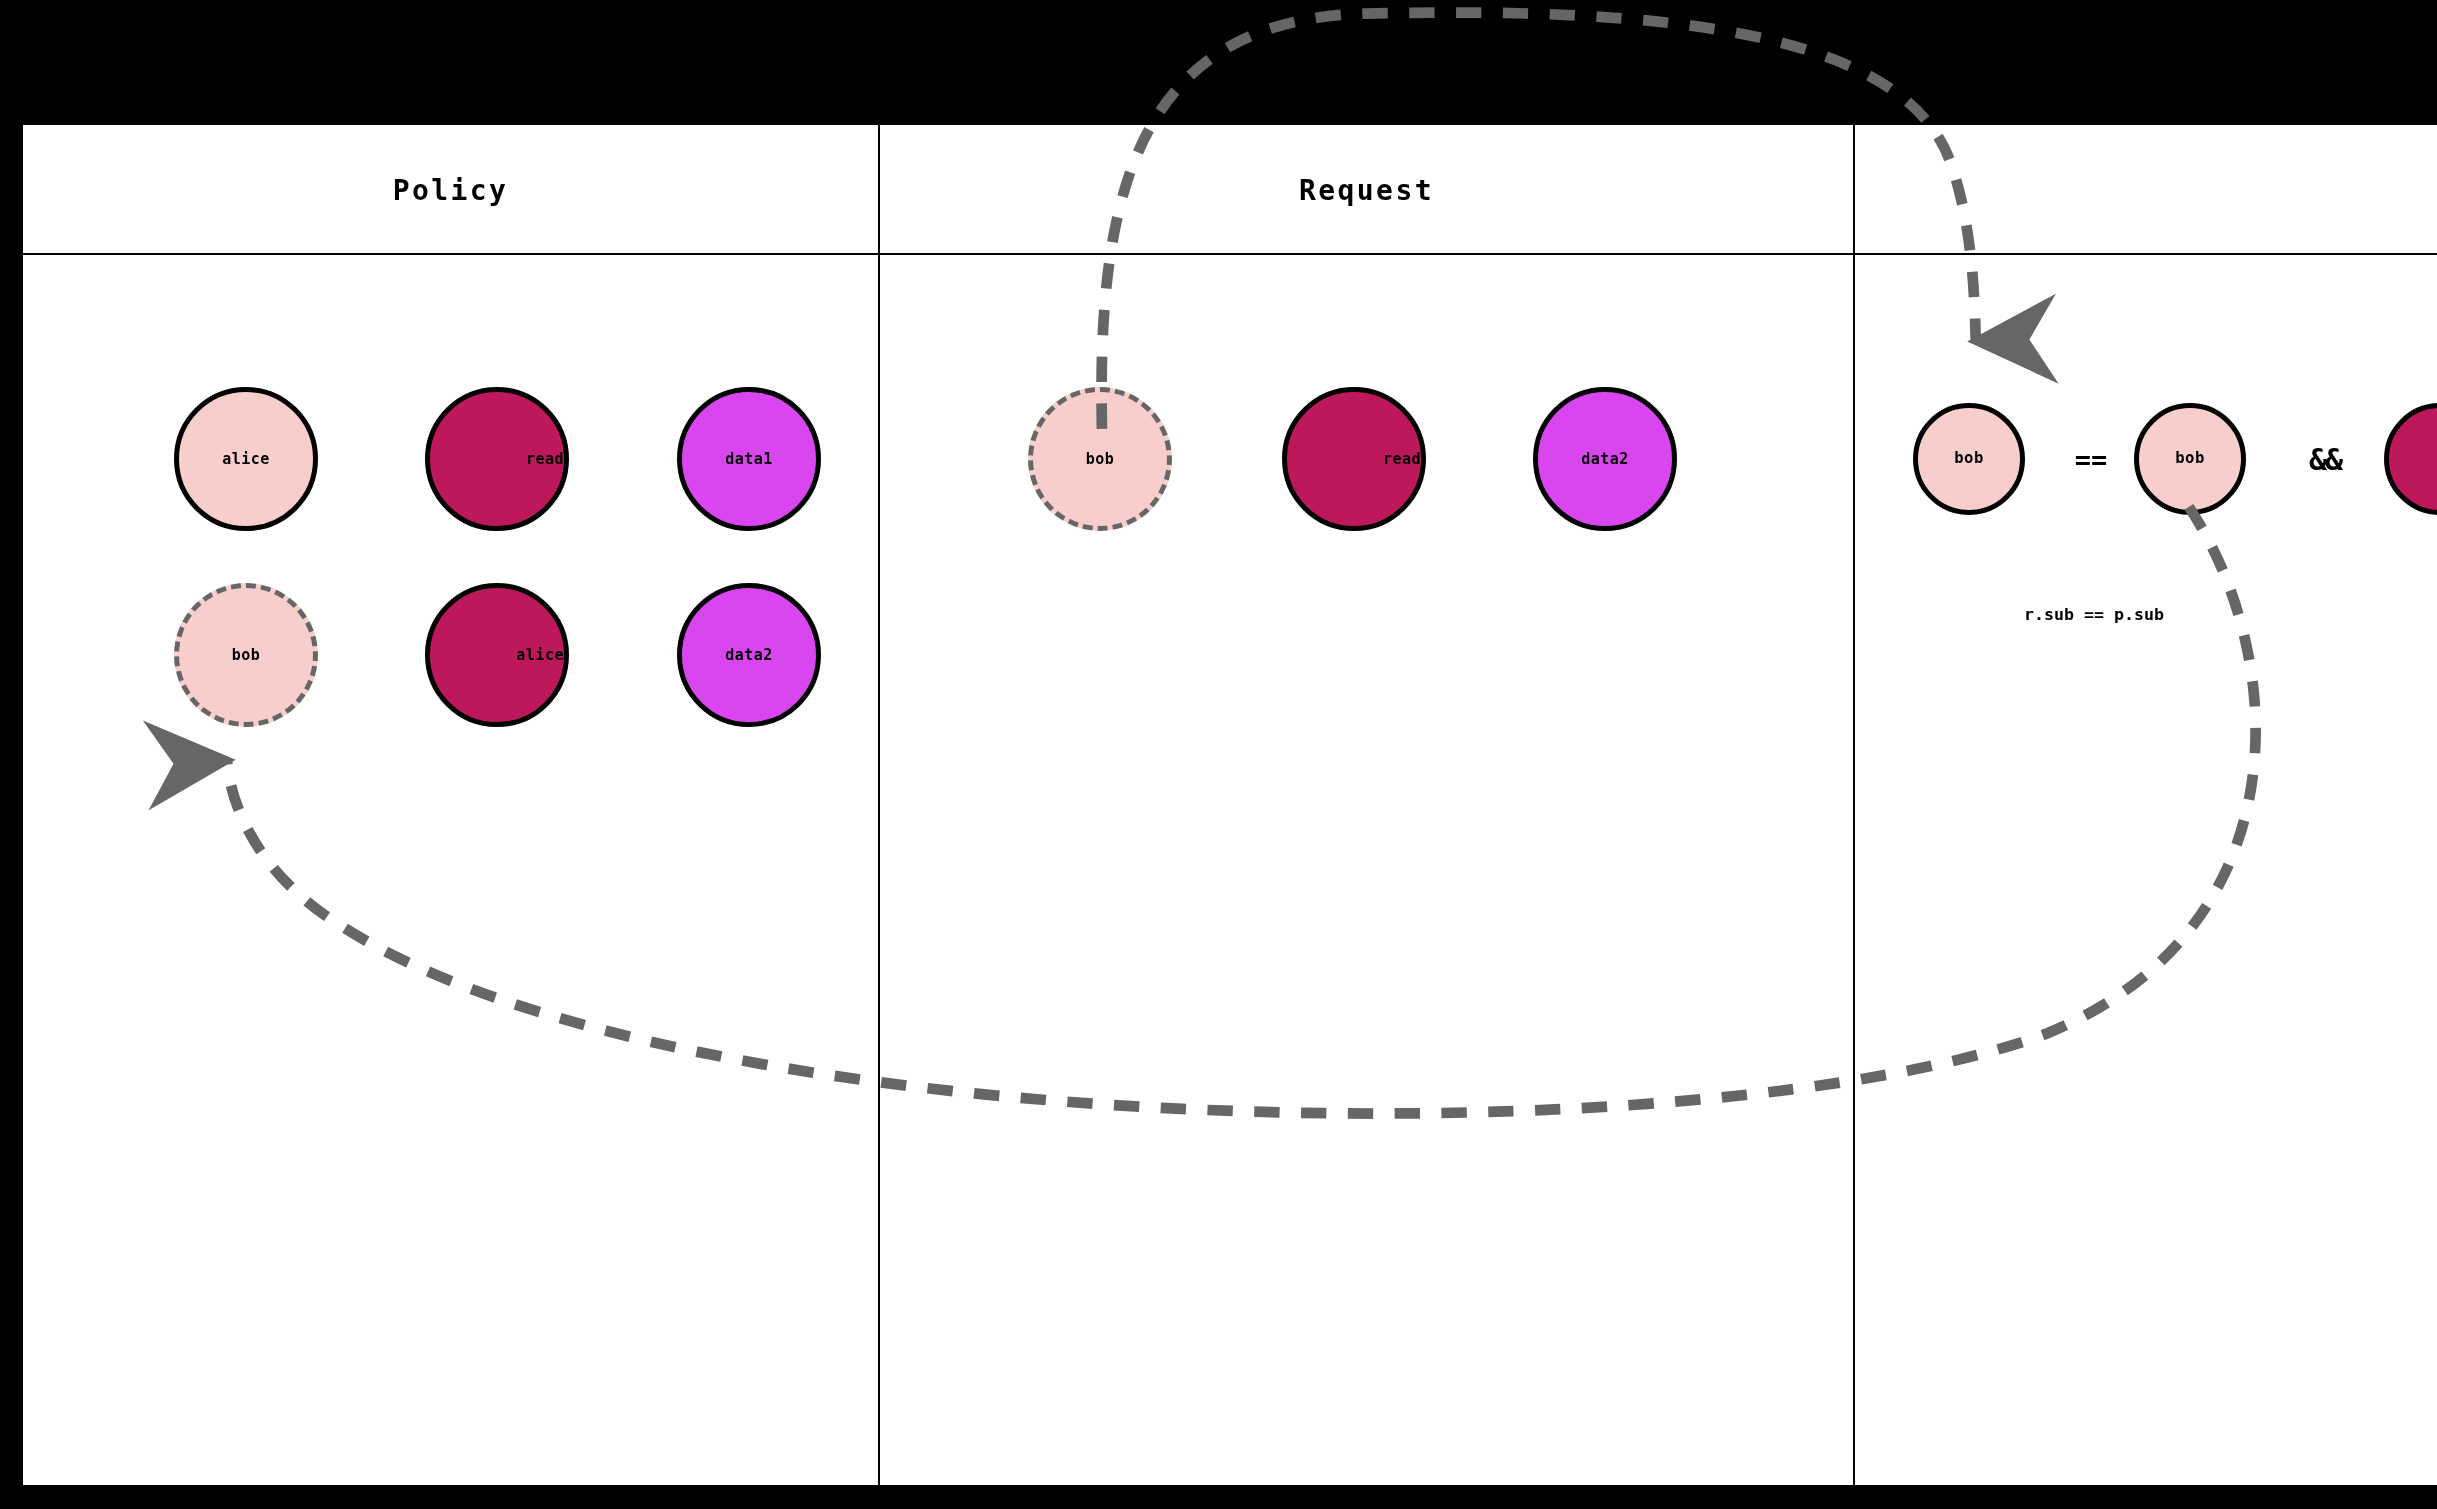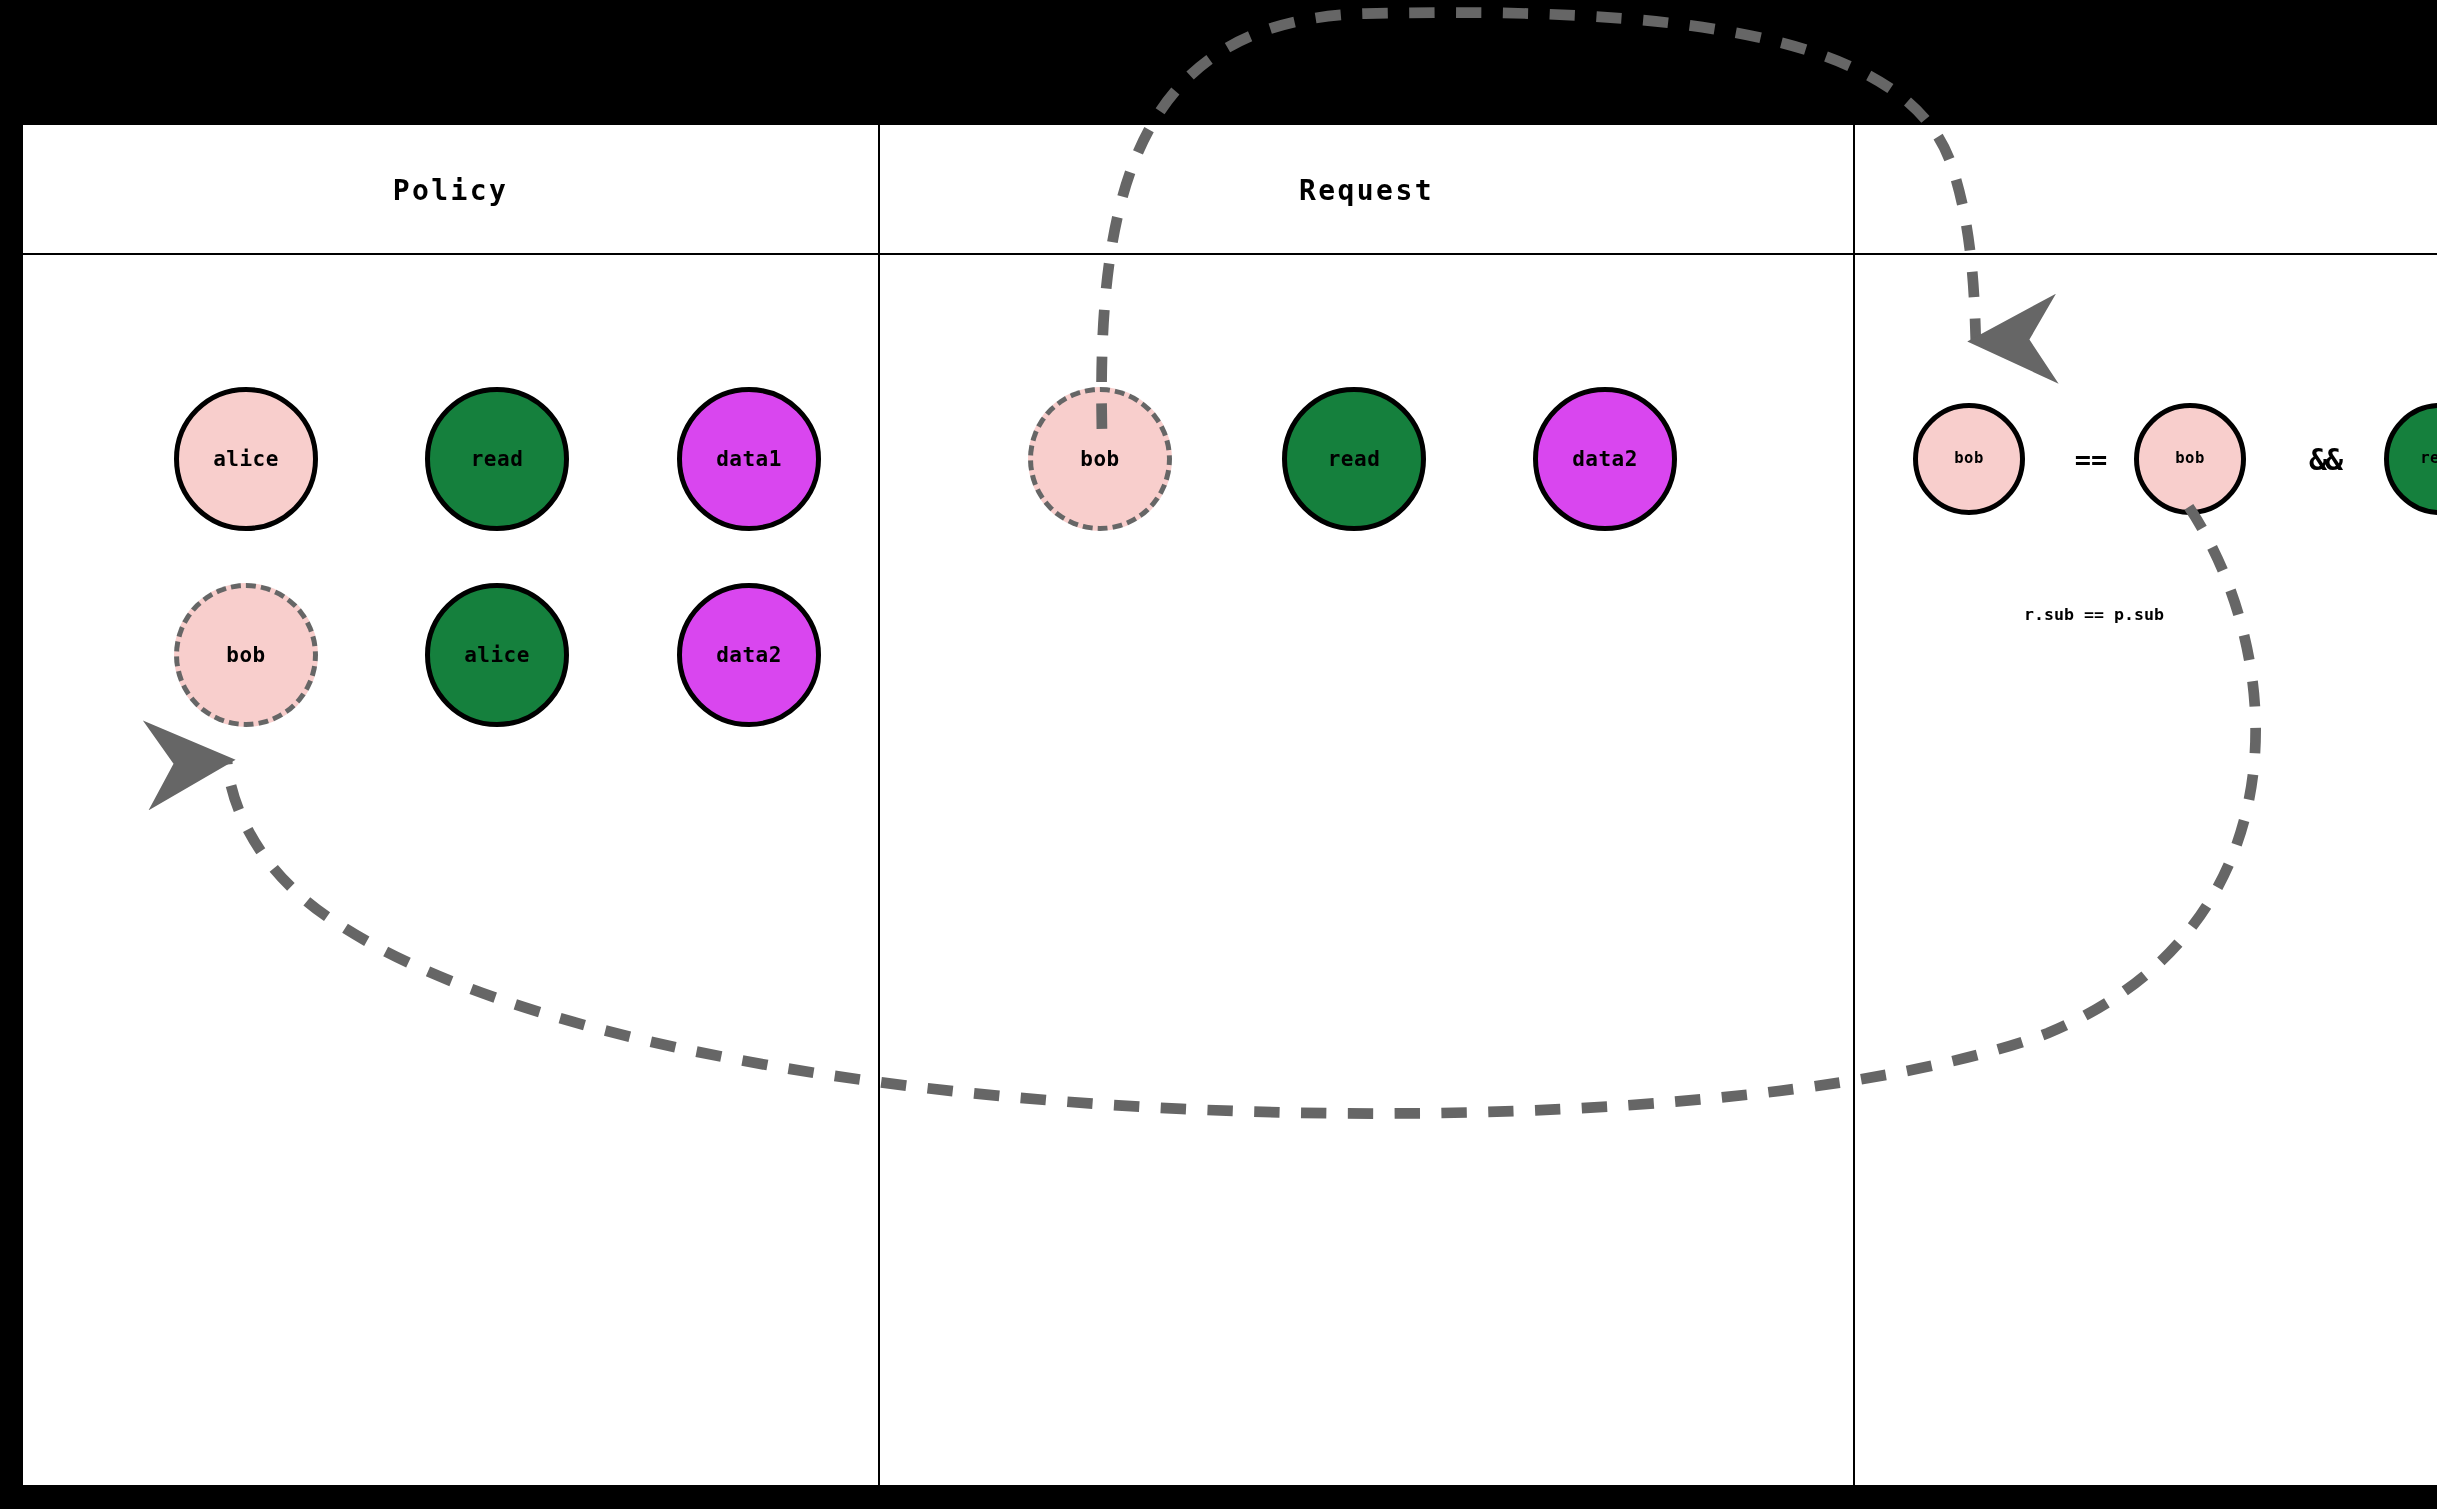--- a/index.html
+++ b/index.html
@@ -7,26 +7,26 @@
          font-family:"DejaVu Sans Mono","Liberation Mono",monospace;}
   #frame{position:absolute;left:21px;top:123px;width:3353px;height:1364px;background:#fff;
          border:2px solid #000;box-sizing:border-box;}
   .vdiv{position:absolute;top:0;bottom:0;width:2px;background:#000;}
   .hdiv{position:absolute;left:0;right:0;height:2px;background:#000;}
   .col-head{position:absolute;top:0;height:130px;display:flex;align-items:center;justify-content:center;}
   .col-head span{font-size:28px;font-weight:700;color:#000;letter-spacing:2.4px;
                  font-family:"DejaVu Sans Mono","Liberation Mono",monospace;}
   .node{position:absolute;border-radius:50%;display:flex;align-items:center;justify-content:center;
         box-sizing:border-box;}
-  .node span{font-size:21px;font-weight:700;color:#000;letter-spacing:0.5px;
+  .node span{font-size:15px;font-weight:700;color:#000;letter-spacing:0.5px;
              font-family:"DejaVu Sans Mono","Liberation Mono",monospace;line-height:1;}
   .solid{border:5.4px solid #000;}
   .dashed{border:5.4px dashed #666;}
   .pink{background:#f8cecc;}
-  .blue{background:#15803d;}
+  .blue{background:#be185d;justify-content:flex-end;}
   .green{background:#d946ef;}
   .op{position:absolute;font-size:27px;font-weight:900;color:#000;
       font-family:"DejaVu Sans Mono","Liberation Mono",monospace;
       transform:translate(-50%,-50%);white-space:nowrap;}
   .op.amp{font-size:30px;letter-spacing:-2px;}
   .cap{position:absolute;font-size:16.6px;font-weight:700;color:#000;white-space:nowrap;
        font-family:"DejaVu Sans Mono","Liberation Mono",monospace;transform:translate(-50%,0);text-align:center;}
   #edges{position:absolute;left:0;top:0;width:3397px;height:1509px;pointer-events:none;}
 </style>
 </head>

